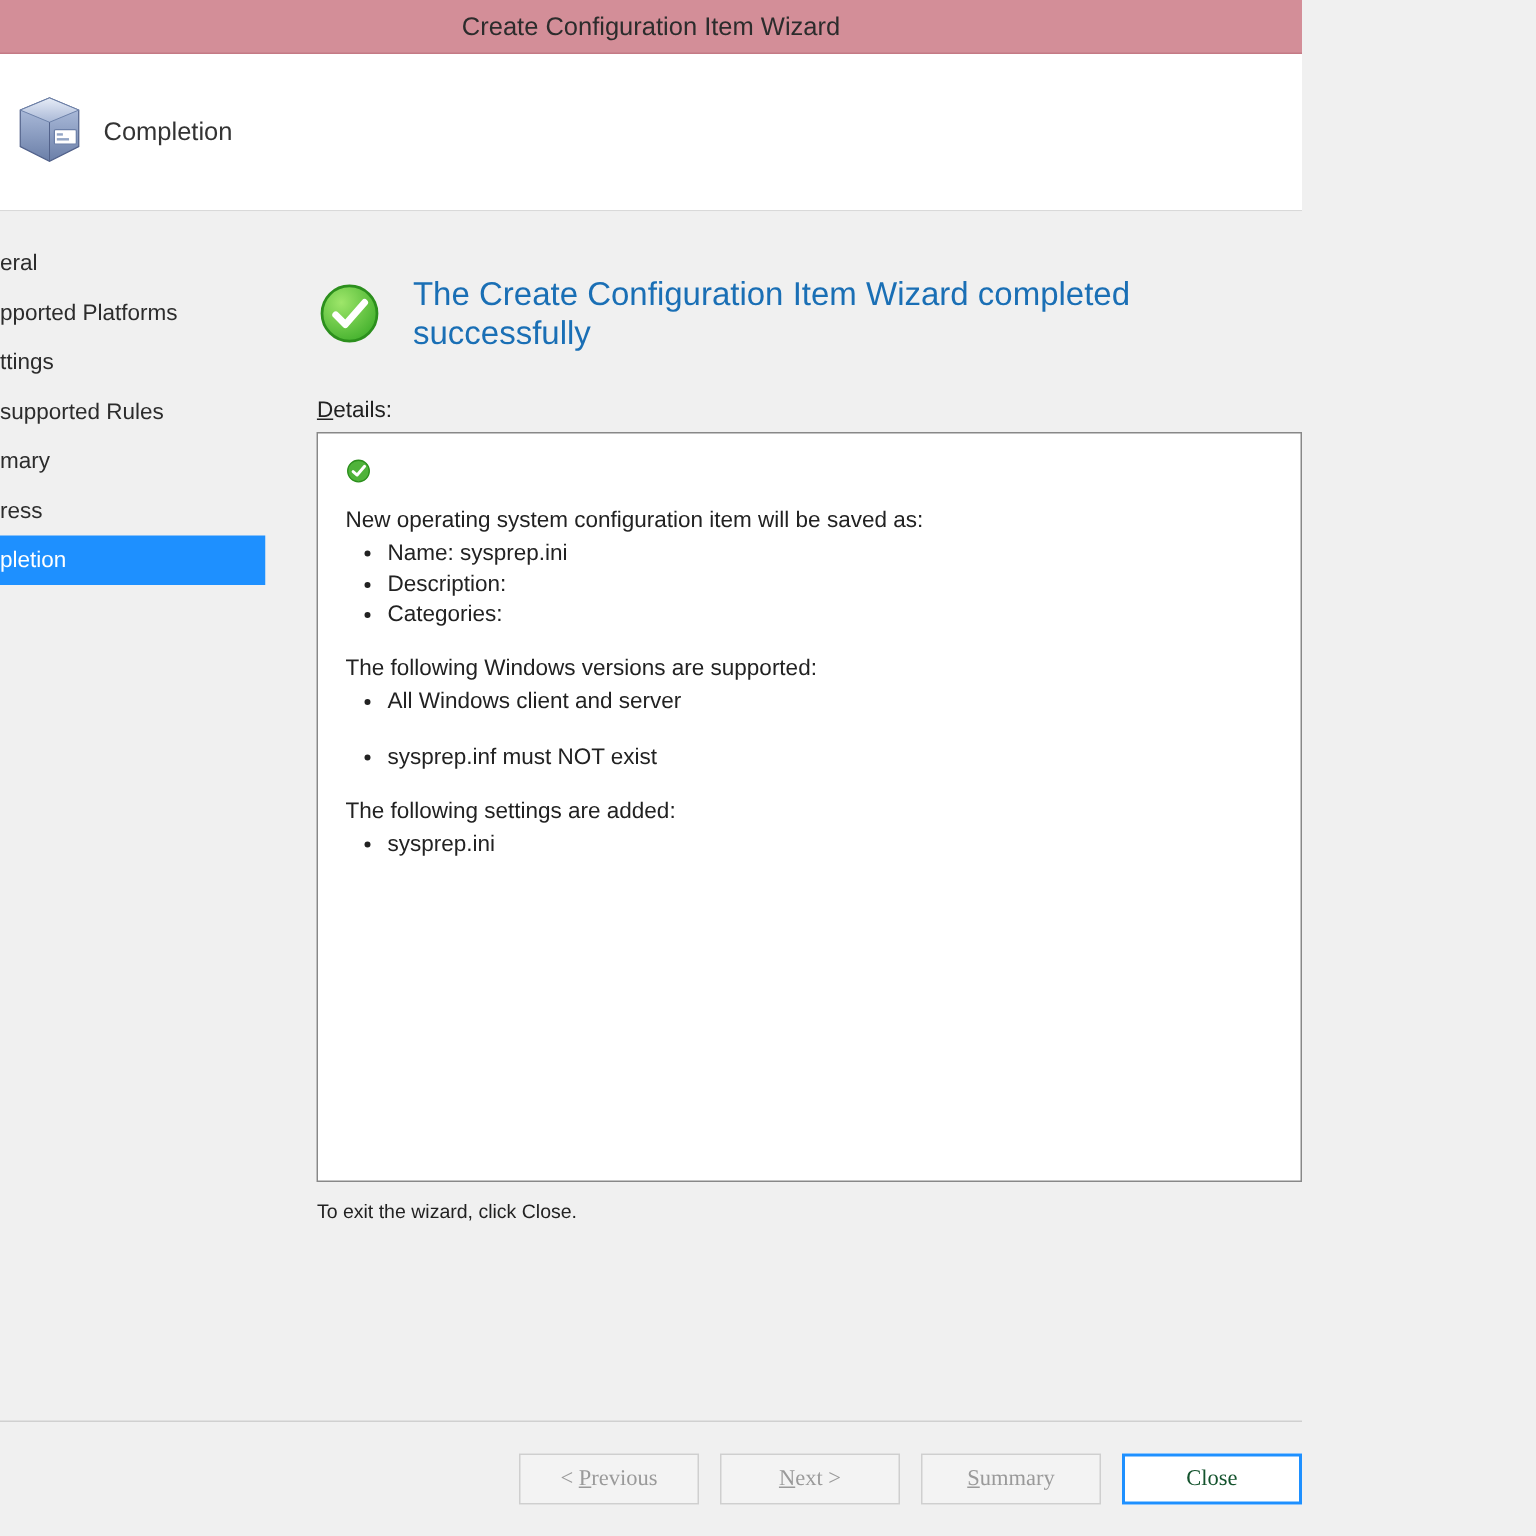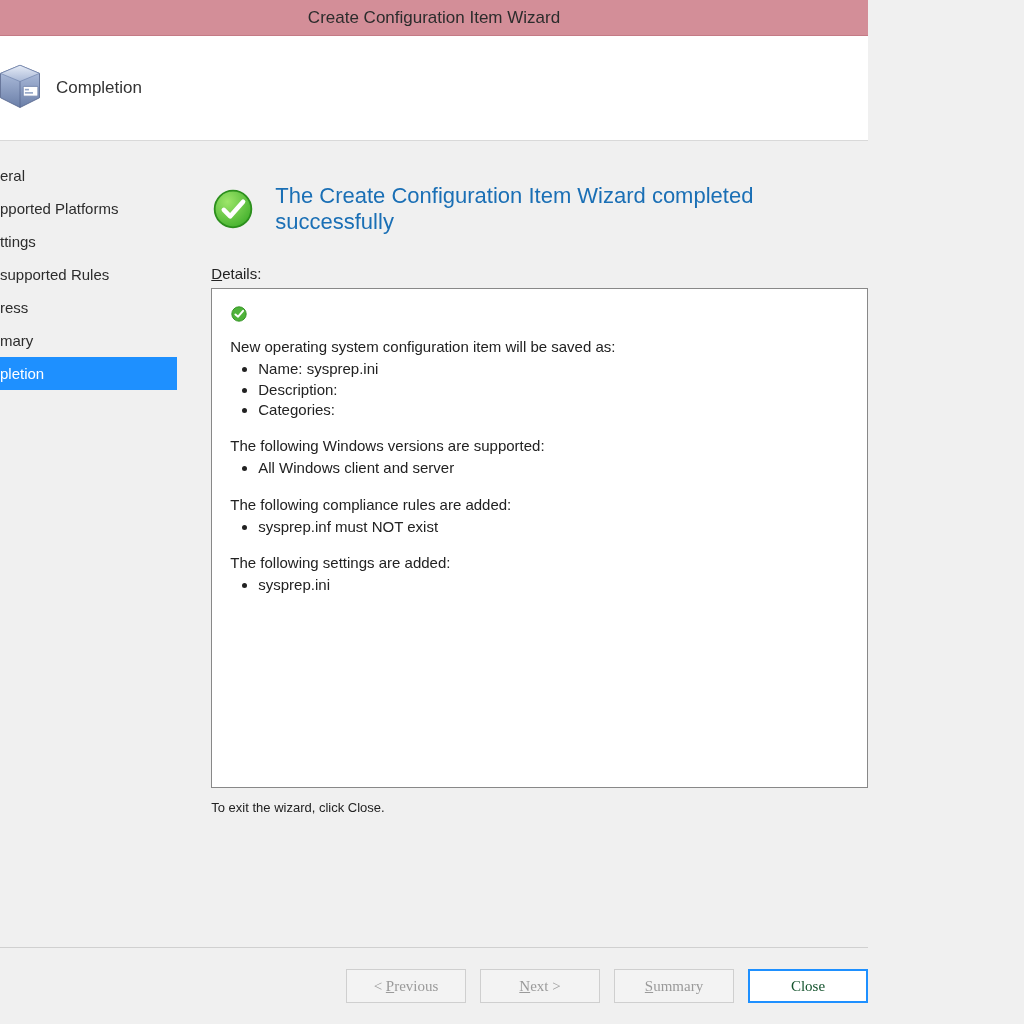--- a/index.html
+++ b/index.html
@@ -30,21 +30,21 @@
     justify-content: center;
     color: #2c2c2c;
     font-size: 17px;
   }
   .header {
     height: 104px;
     background: #fff;
     border-bottom: 1px solid #d9d9d9;
     display: flex;
     align-items: center;
-    padding-left: 0px;
+    padding-left: 13px;
   }
   .header-icon {
     width: 52px;
     height: 56px;
     margin-left: -6px;
     margin-right: 10px;
   }
   .header-title {
     font-size: 17px;
     color: #333;
@@ -212,22 +212,22 @@
     <span class="header-title">Completion</span>
   </div>
 
   <div class="body">
 
     <div class="sidebar">
       <div class="sidebar-item"><span>eral</span></div>
       <div class="sidebar-item"><span>pported Platforms</span></div>
       <div class="sidebar-item"><span>ttings</span></div>
       <div class="sidebar-item"><span>supported Rules</span></div>
+      <div class="sidebar-item"><span>mary</span></div>
       <div class="sidebar-item"><span>ress</span></div>
-      <div class="sidebar-item"><span>mary</span></div>
       <div class="sidebar-item active"><span>pletion</span></div>
     </div>
 
     <div class="content">
 
       <div class="success-row">
         <svg class="big-check" viewBox="0 0 48 48">
           <defs>
             <radialGradient id="cg" cx="0.35" cy="0.3" r="0.8">
               <stop offset="0" stop-color="#9ee66a"></stop>
@@ -262,21 +262,20 @@
         </div>
 
         <div class="group">
           <div class="group-title">The following Windows versions are supported:</div>
           <ul class="bullets">
             <li>All Windows client and server</li>
           </ul>
         </div>
 
         <div class="group">
-          <div class="group-title">The following compliance rules are added:</div>
           <ul class="bullets">
             <li>sysprep.inf must NOT exist</li>
           </ul>
         </div>
 
         <div class="group">
           <div class="group-title">The following settings are added:</div>
           <ul class="bullets">
             <li>sysprep.ini</li>
           </ul>

